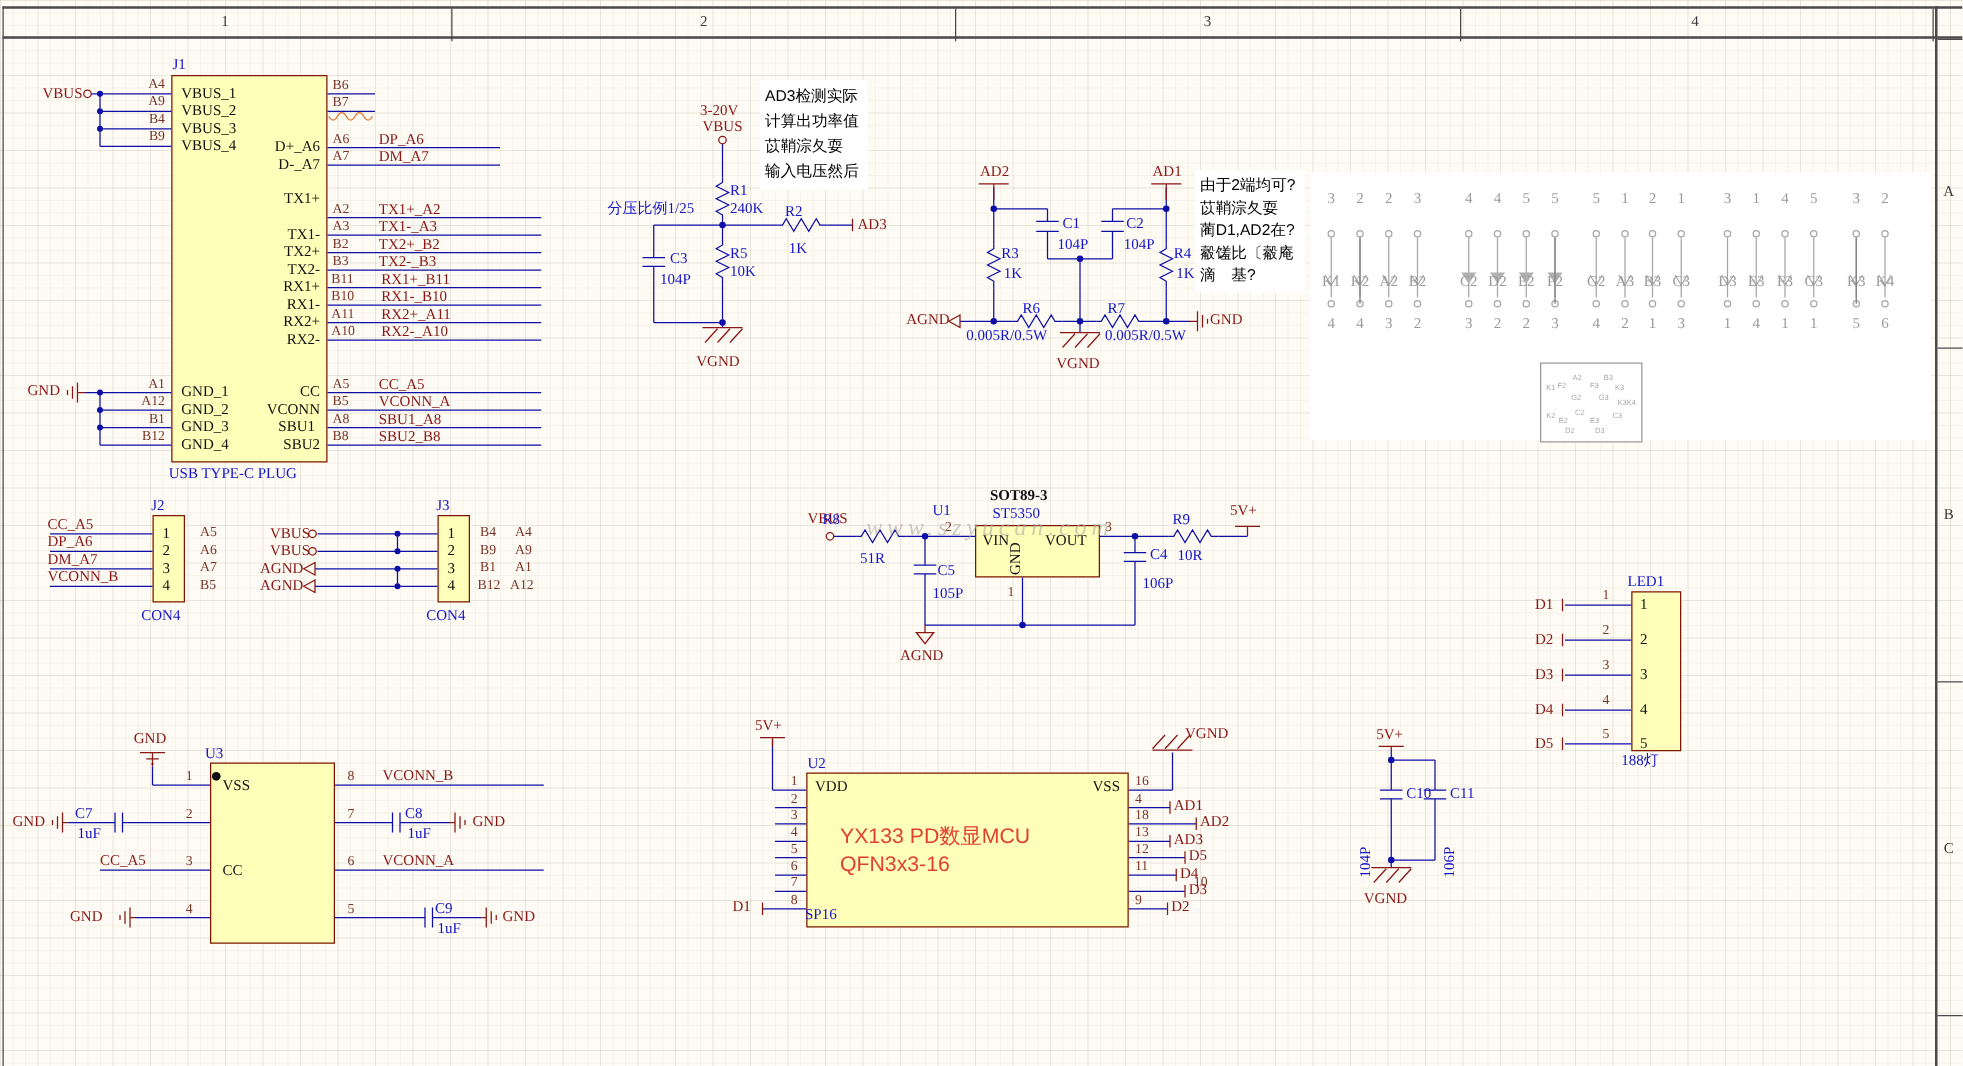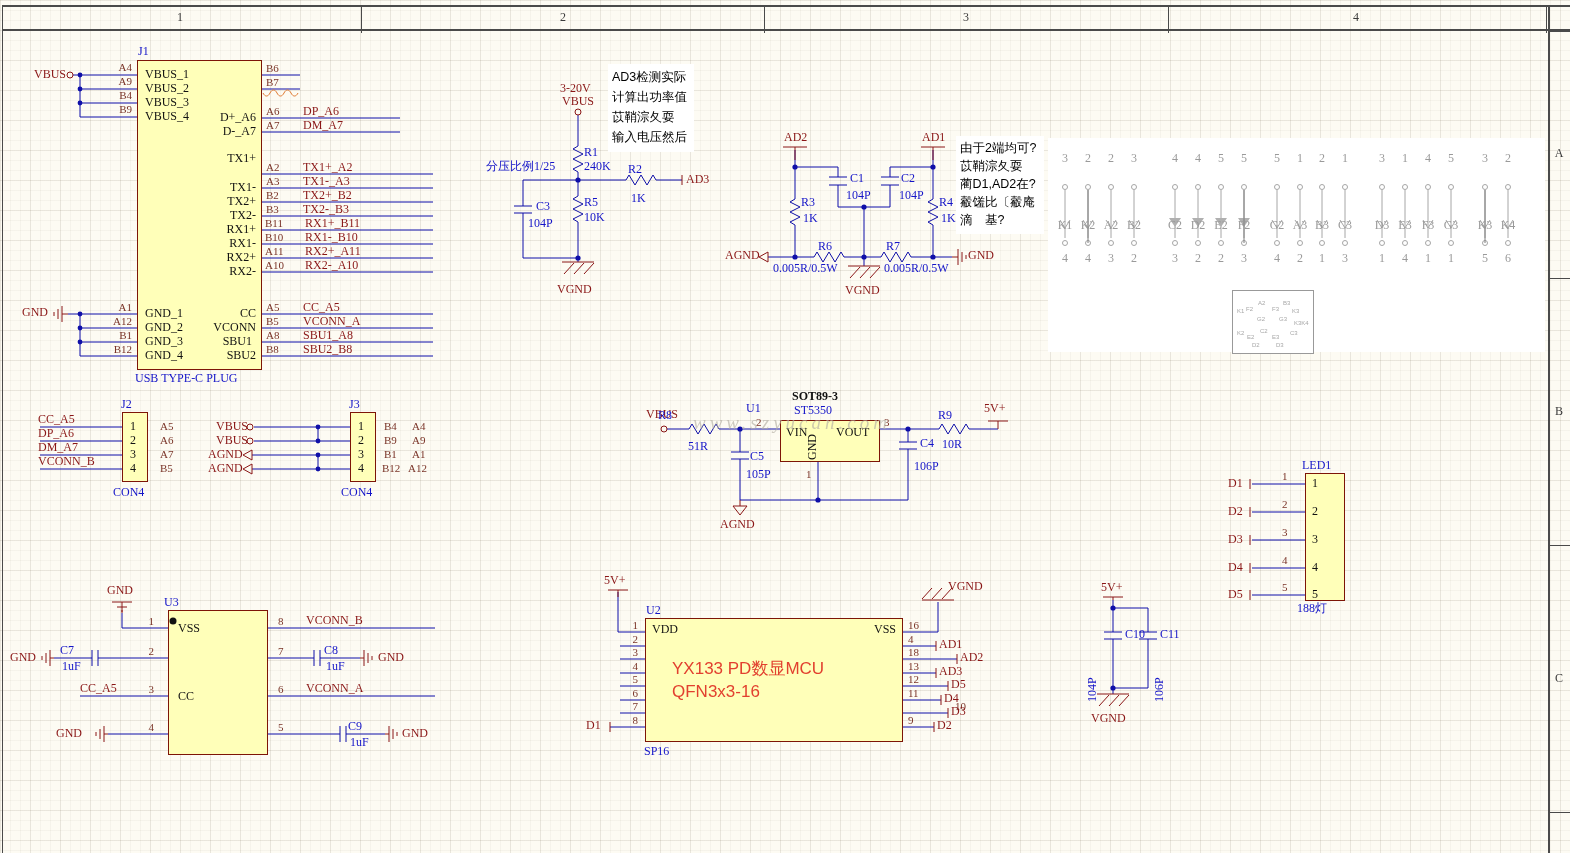--- a/index.html
+++ b/index.html
@@ -515,21 +515,21 @@
 <div class="t b" style="left:324px;top:644px">C8</div>
 <div class="t b" style="left:326px;top:660px">1uF</div>
 <div class="t r" style="left:378px;top:651px">GND</div>
 <div class="t r" style="left:306px;top:682px">VCONN_A</div>
 <div class="t b" style="left:348px;top:720px">C9</div>
 <div class="t b" style="left:350px;top:736px">1uF</div>
 <div class="t r" style="left:402px;top:727px">GND</div>
 
 <div class="t r" style="left:604px;top:574px">5V+</div>
 <div class="t b" style="left:646px;top:604px">U2</div>
-<div class="t b" style="left:644px;top:745px">SP16</div>
+<div class="t b" style="left:644px;top:725px">SP16</div>
 <div class="t" style="left:652px;top:623px">VDD</div>
 <div class="t" style="left:874px;top:623px">VSS</div>
 <div class="t mcu" style="left:672px;top:658px">YX133 PD数显MCU</div>
 <div class="t mcu" style="left:672px;top:681px">QFN3x3-16</div>
 <div class="t r" style="left:586px;top:719px">D1</div>
 <div class="t pn ra" style="left:624px;top:619px;width:14px">1</div>
 <div class="t pn ra" style="left:624px;top:633px;width:14px">2</div>
 <div class="t pn ra" style="left:624px;top:646px;width:14px">3</div>
 <div class="t pn ra" style="left:624px;top:660px;width:14px">4</div>
 <div class="t pn ra" style="left:624px;top:673px;width:14px">5</div>

